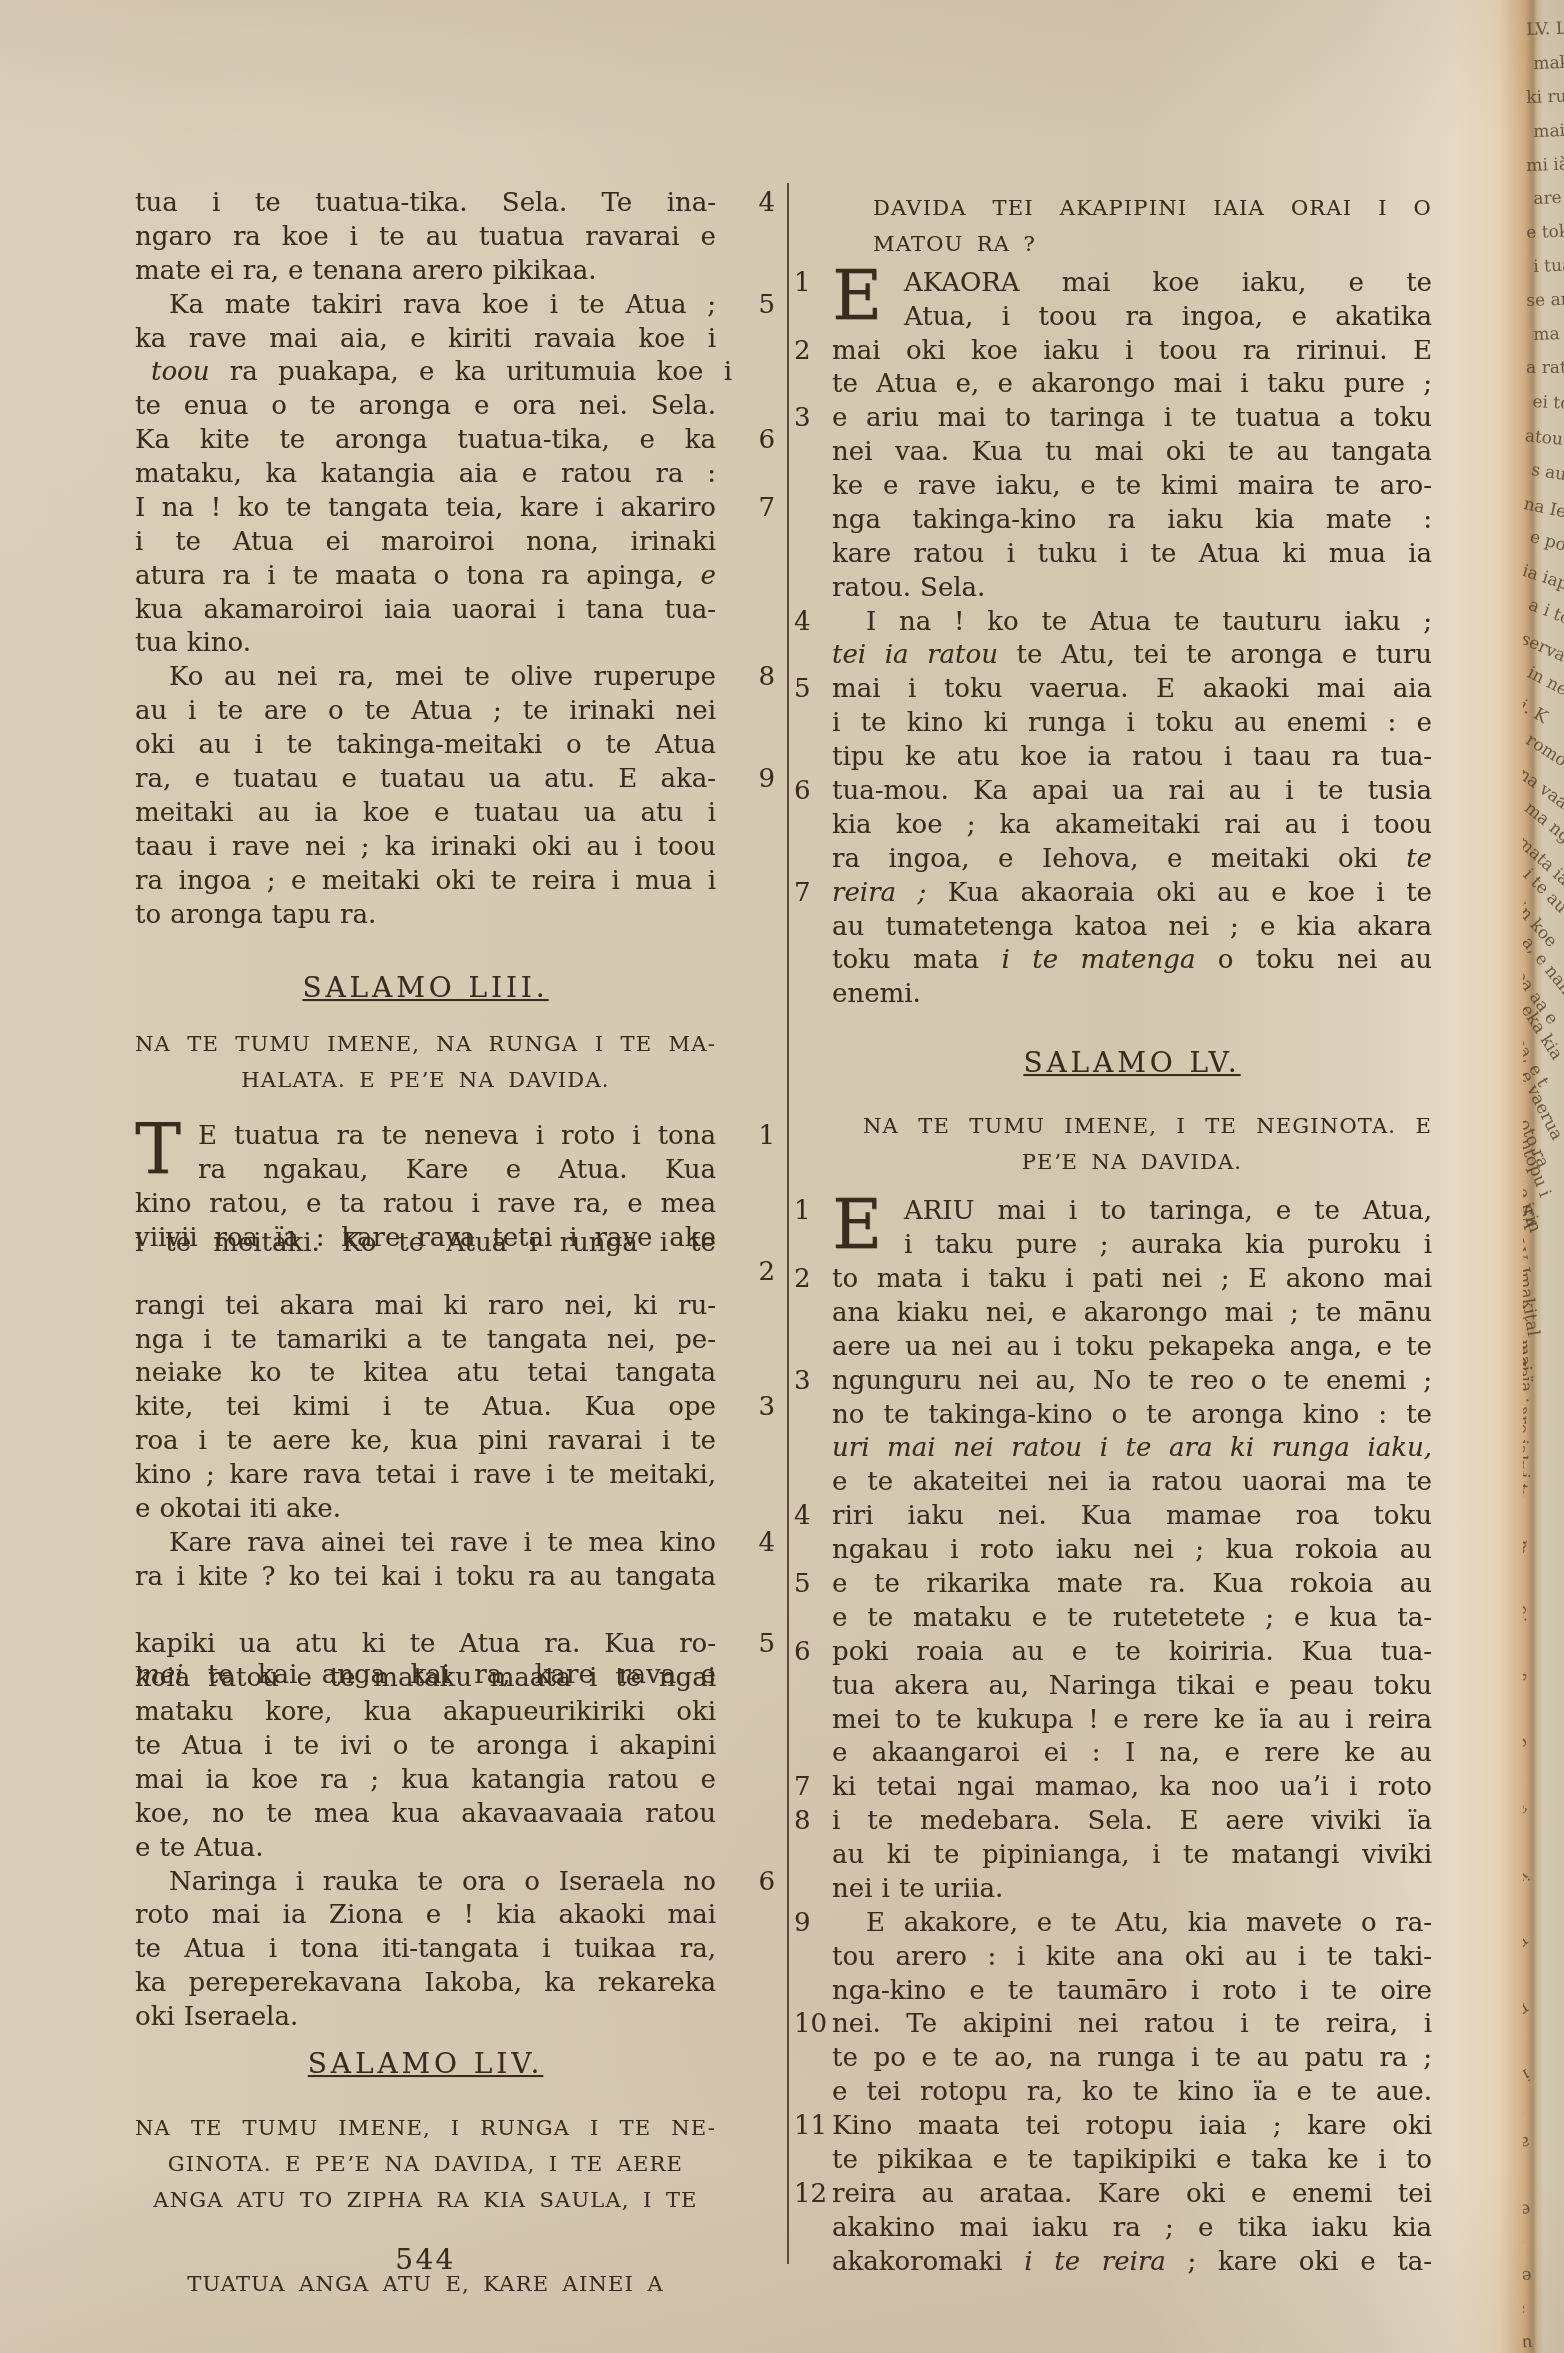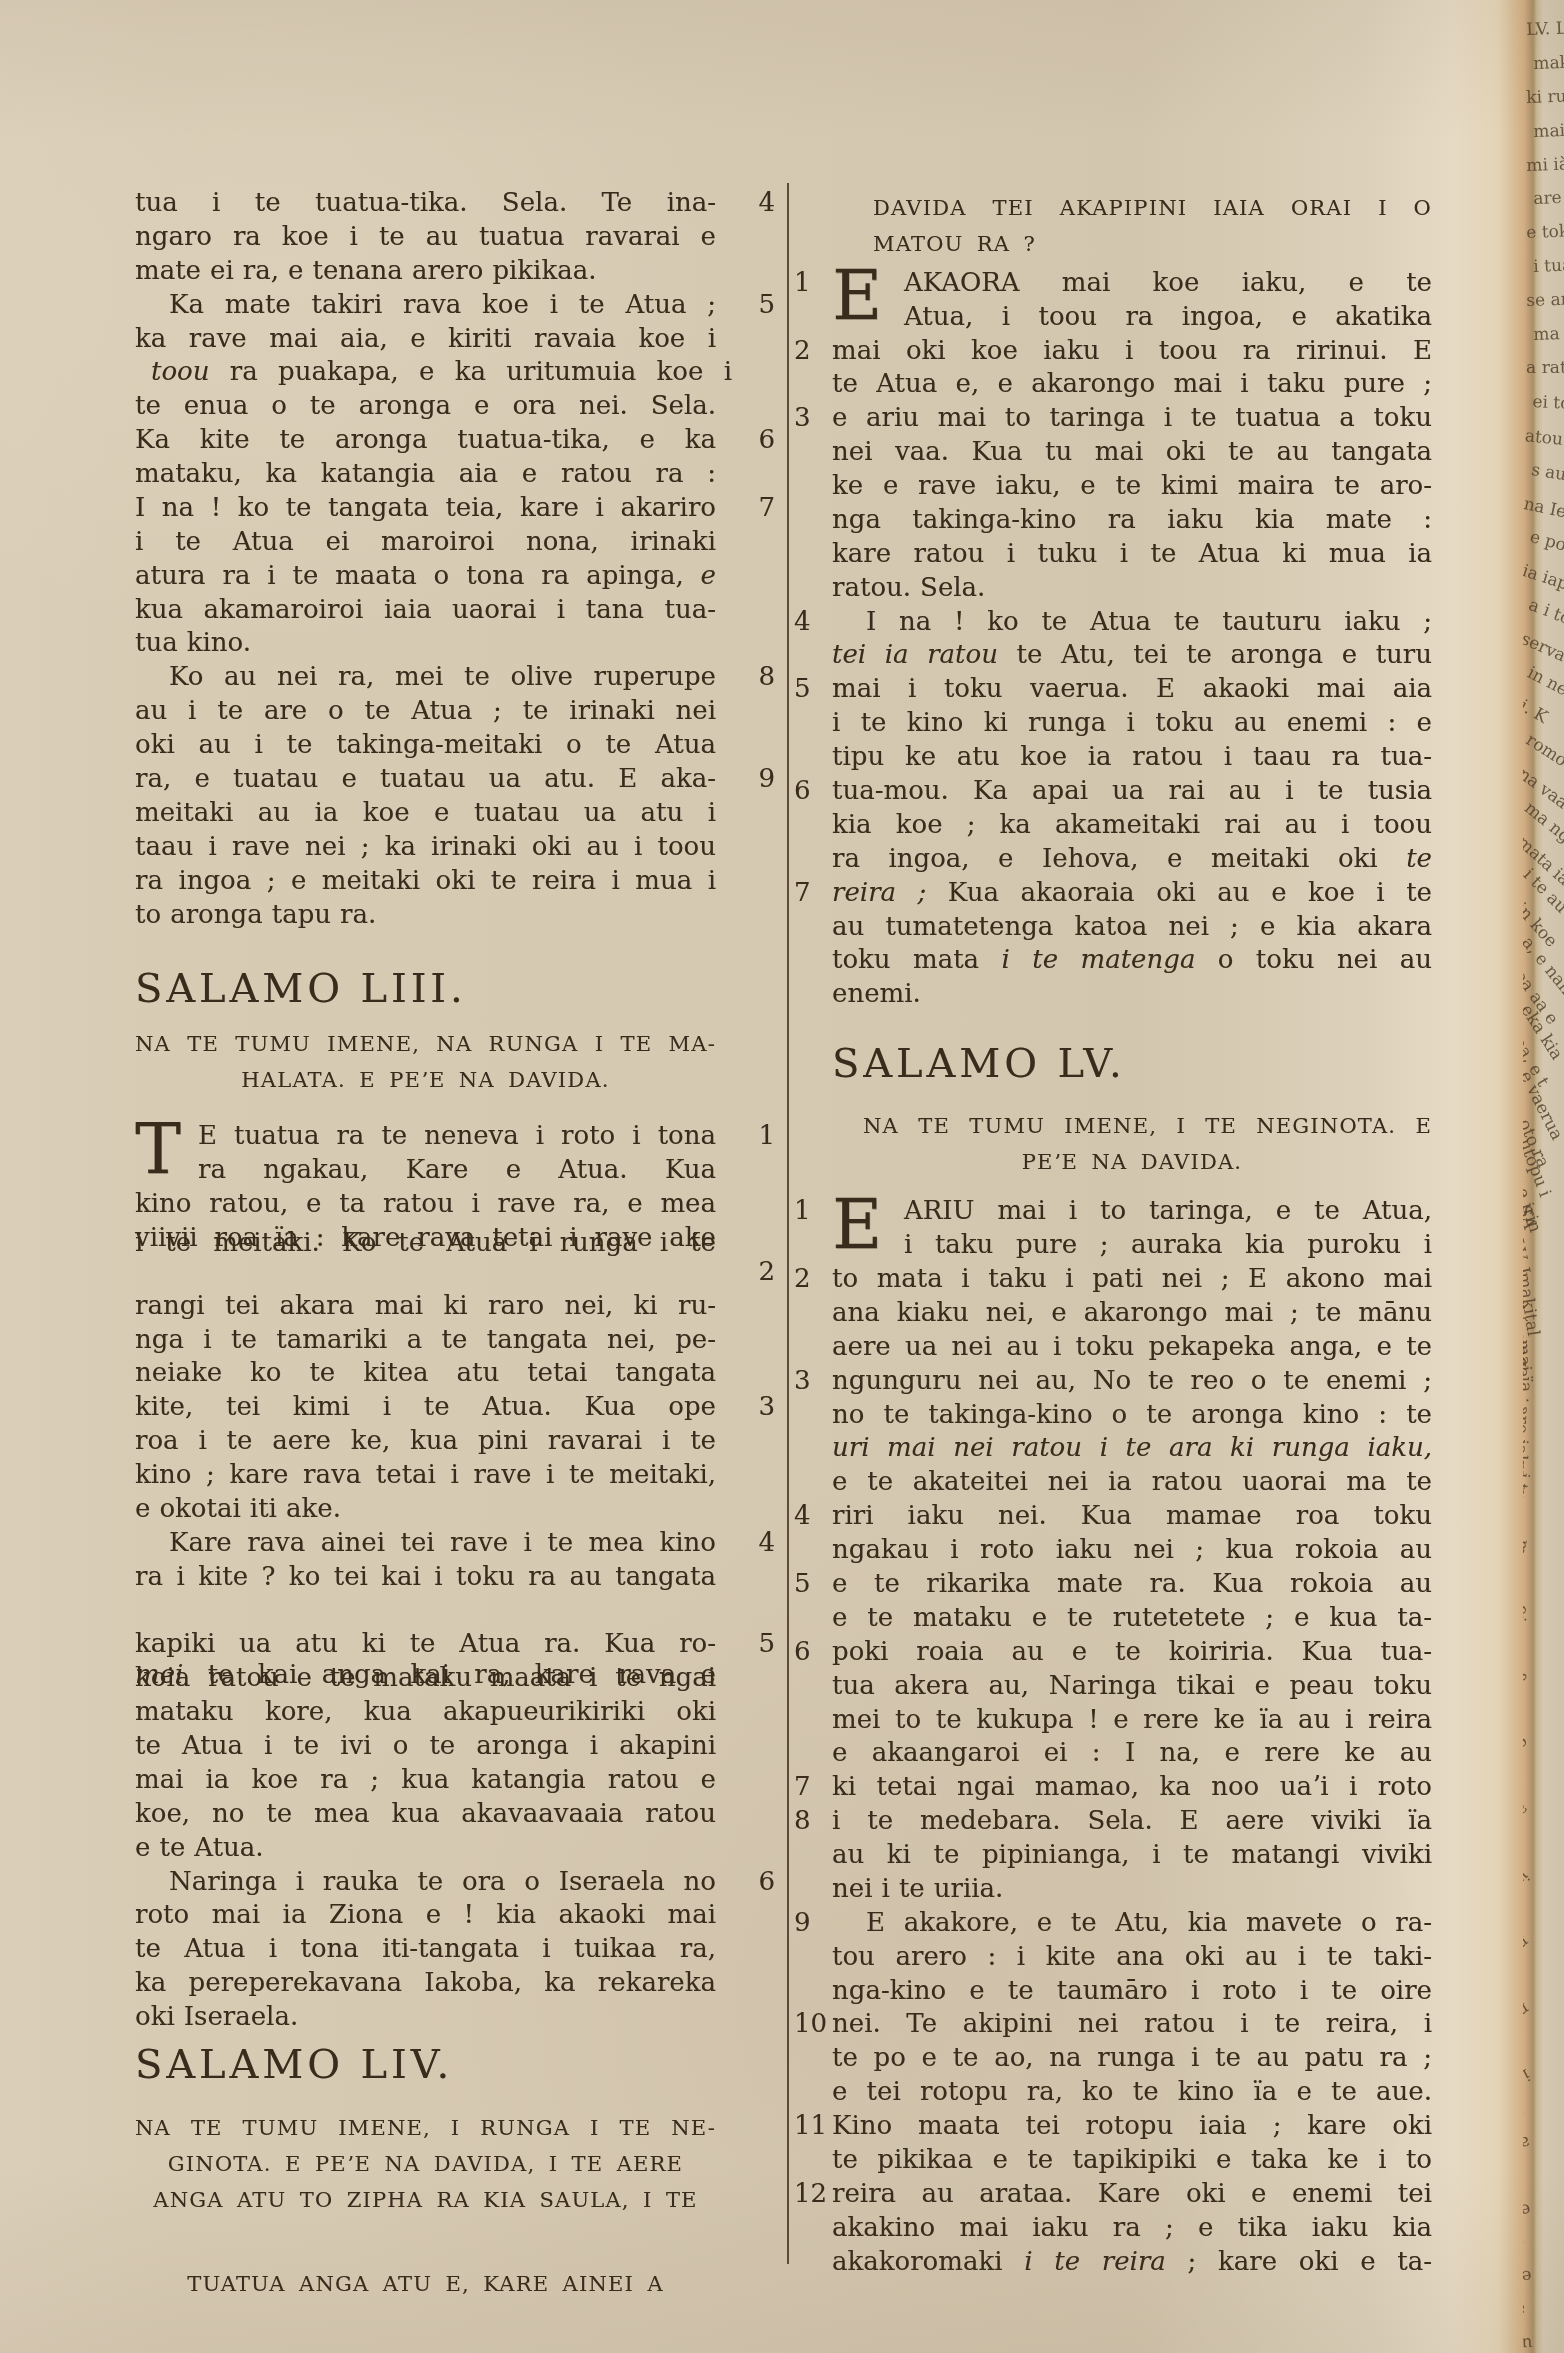--- a/index.html
+++ b/index.html
@@ -28,22 +28,22 @@
   .colL{left:135px;top:185px;width:581px;}
   .colR{left:832px;top:192px;width:600px;}
   .line{position:absolute;left:0;width:100%;box-sizing:border-box;height:34px;line-height:34px;
     font-size:26px;text-align:justify;text-align-last:justify;word-spacing:0.8px;white-space:nowrap;
     text-shadow:0.2px 0.3px 0.4px rgba(59,45,29,0.30);}
   .line.end{text-align:left;text-align-last:left;}
   .line i{font-style:italic;}
   .vnum{position:absolute;font-size:26px;line-height:34px;text-shadow:0.2px 0.3px 0.4px rgba(59,45,29,0.30);}
   .colL .vnum{left:604px;width:36px;text-align:right;}
   .colR .vnum{left:-38px;width:34px;text-align:left;}
-  .psalm-head{position:absolute;left:0;width:100%;height:34px;line-height:36px;font-size:40px;
-    letter-spacing:3.9px;text-shadow:0.2px 0.3px 0.4px rgba(59,45,29,0.30);}
+  .psalm-head{position:absolute;left:0;width:100%;height:34px;line-height:36px;font-size:28px;
+    text-align:center;letter-spacing:3.9px;text-shadow:0.2px 0.3px 0.4px rgba(59,45,29,0.30);text-decoration:underline;}
   .sc{position:absolute;left:0;width:100%;box-sizing:border-box;height:36px;line-height:33px;
     font-size:21px;letter-spacing:1.2px;word-spacing:5.5px;text-shadow:0.2px 0.2px 0.3px rgba(59,45,29,0.30);}
   .sc.j{text-align:justify;text-align-last:justify;white-space:nowrap;}
   .sc.c{text-align:center;}
   .sc.l{text-align:left;}
   .dropcap{position:absolute;left:0;font-size:69px;line-height:64px;
     text-shadow:0.4px 0.5px 0.5px rgba(59,45,29,0.35);}
   .divider{position:absolute;left:787px;top:183px;width:2.3px;height:2081px;background:#463524;opacity:0.85;}
   .pagenum{position:absolute;left:135px;width:581px;top:2243px;text-align:center;font-size:28px;letter-spacing:2.3px;
     text-shadow:0.2px 0.3px 0.4px rgba(59,45,29,0.30);}
@@ -208,20 +208,21 @@
       <div class="line" style="top: 1882px;">e tei rotopu ra, ko te kino ïa e te aue.</div>
       <div class="line" style="top: 1916px;">Kino maata tei rotopu iaia ; kare oki</div>
       <div class="vnum" style="top: 1916px;">11</div>
       <div class="line" style="top: 1950px;">te pikikaa e te tapikipiki e taka ke i to</div>
       <div class="line" style="top: 1984px;">reira au arataa.  Kare oki e enemi tei</div>
       <div class="vnum" style="top: 1984px;">12</div>
       <div class="line" style="top: 2018px;">akakino mai iaku ra ; e tika iaku kia</div>
       <div class="line" style="top: 2052px;">akakoromaki <i>i te reira</i> ; kare oki e ta-</div>
     </div>
 
+  <div class="pagenum">544</div>
 
   <div id="edge" class="edge">
       <div class="frag" style="top: 20.3px; left: 3.1px; transform: rotate(-2deg);">LV. L</div>
       <div class="frag" style="top: 54px; left: 10.2px; transform: rotate(-2deg);">makital</div>
       <div class="frag" style="top: 88px; left: 3.1px; transform: rotate(-2deg);">ki runga</div>
       <div class="frag" style="top: 122px; left: 10.2px; transform: rotate(-2deg);">mai ïa :</div>
       <div class="frag" style="top: 156px; left: 3.1px; transform: rotate(-2deg);">mi ià</div>
       <div class="frag" style="top: 189px; left: 10.2px; transform: rotate(-2deg);">are iaku</div>
       <div class="frag" style="top: 223px; left: 3.1px; transform: rotate(-2deg);">e toku o</div>
       <div class="frag" style="top: 257px; left: 10.2px; transform: rotate(-2deg);">i tuatua</div>

